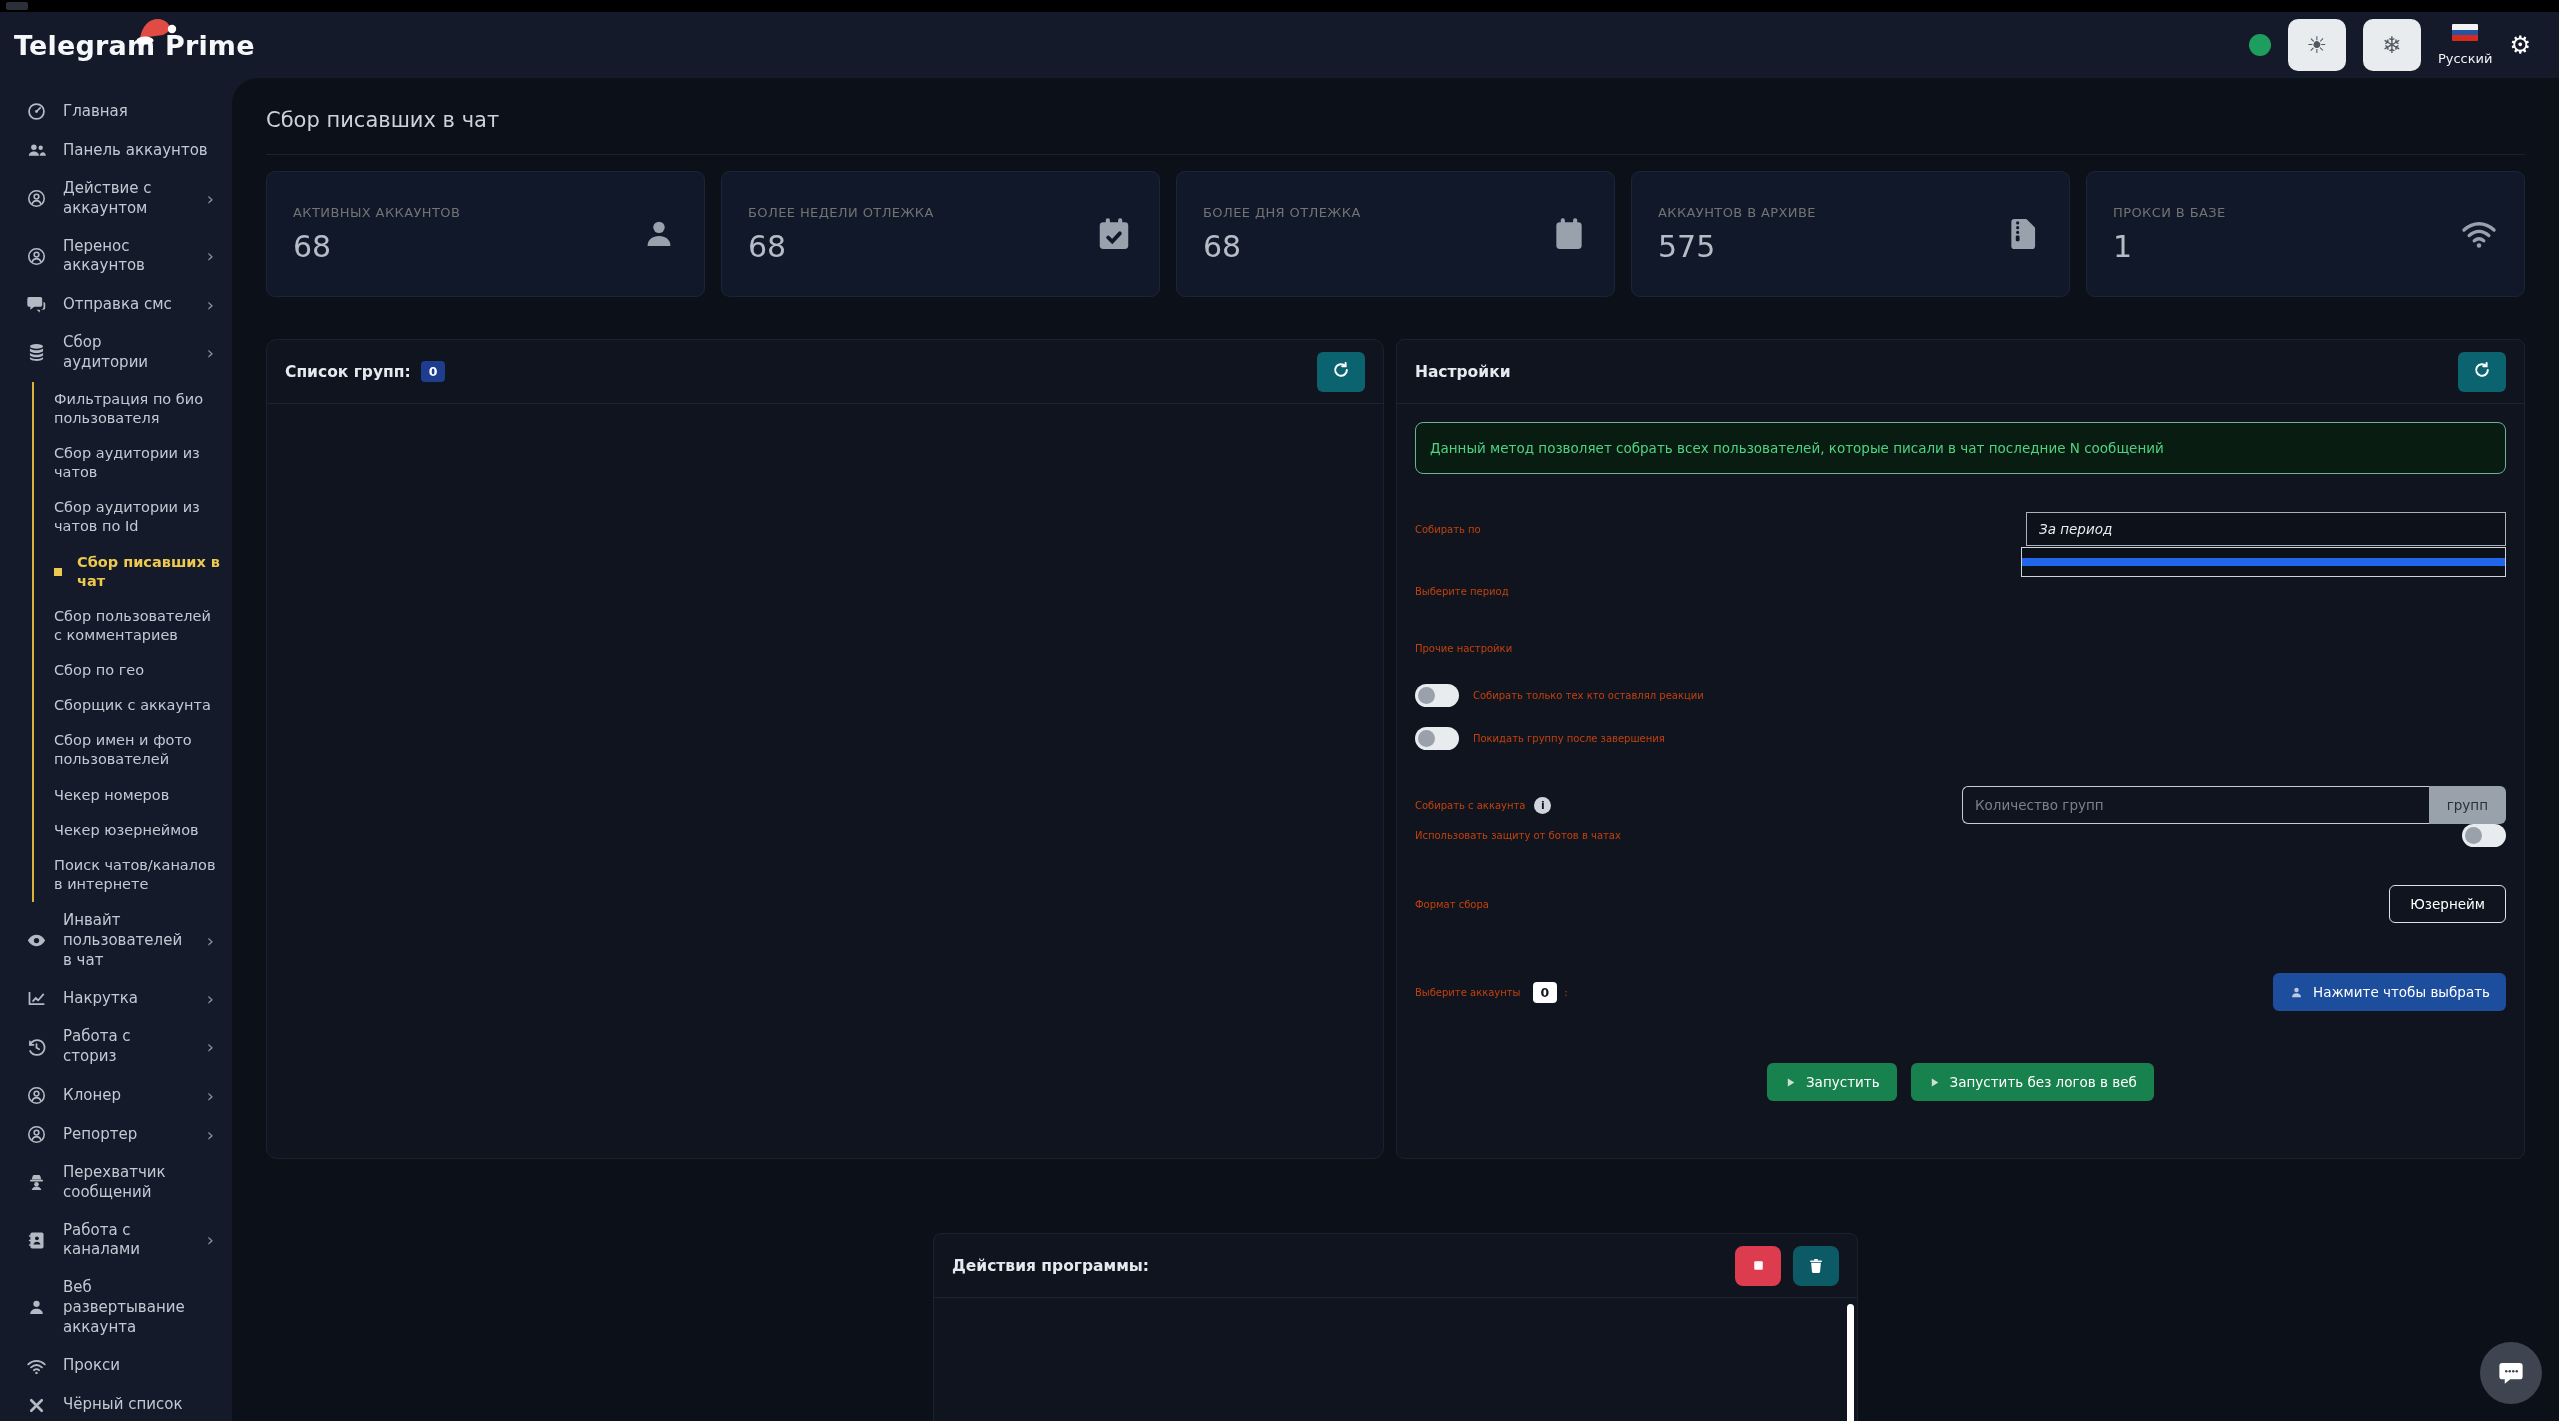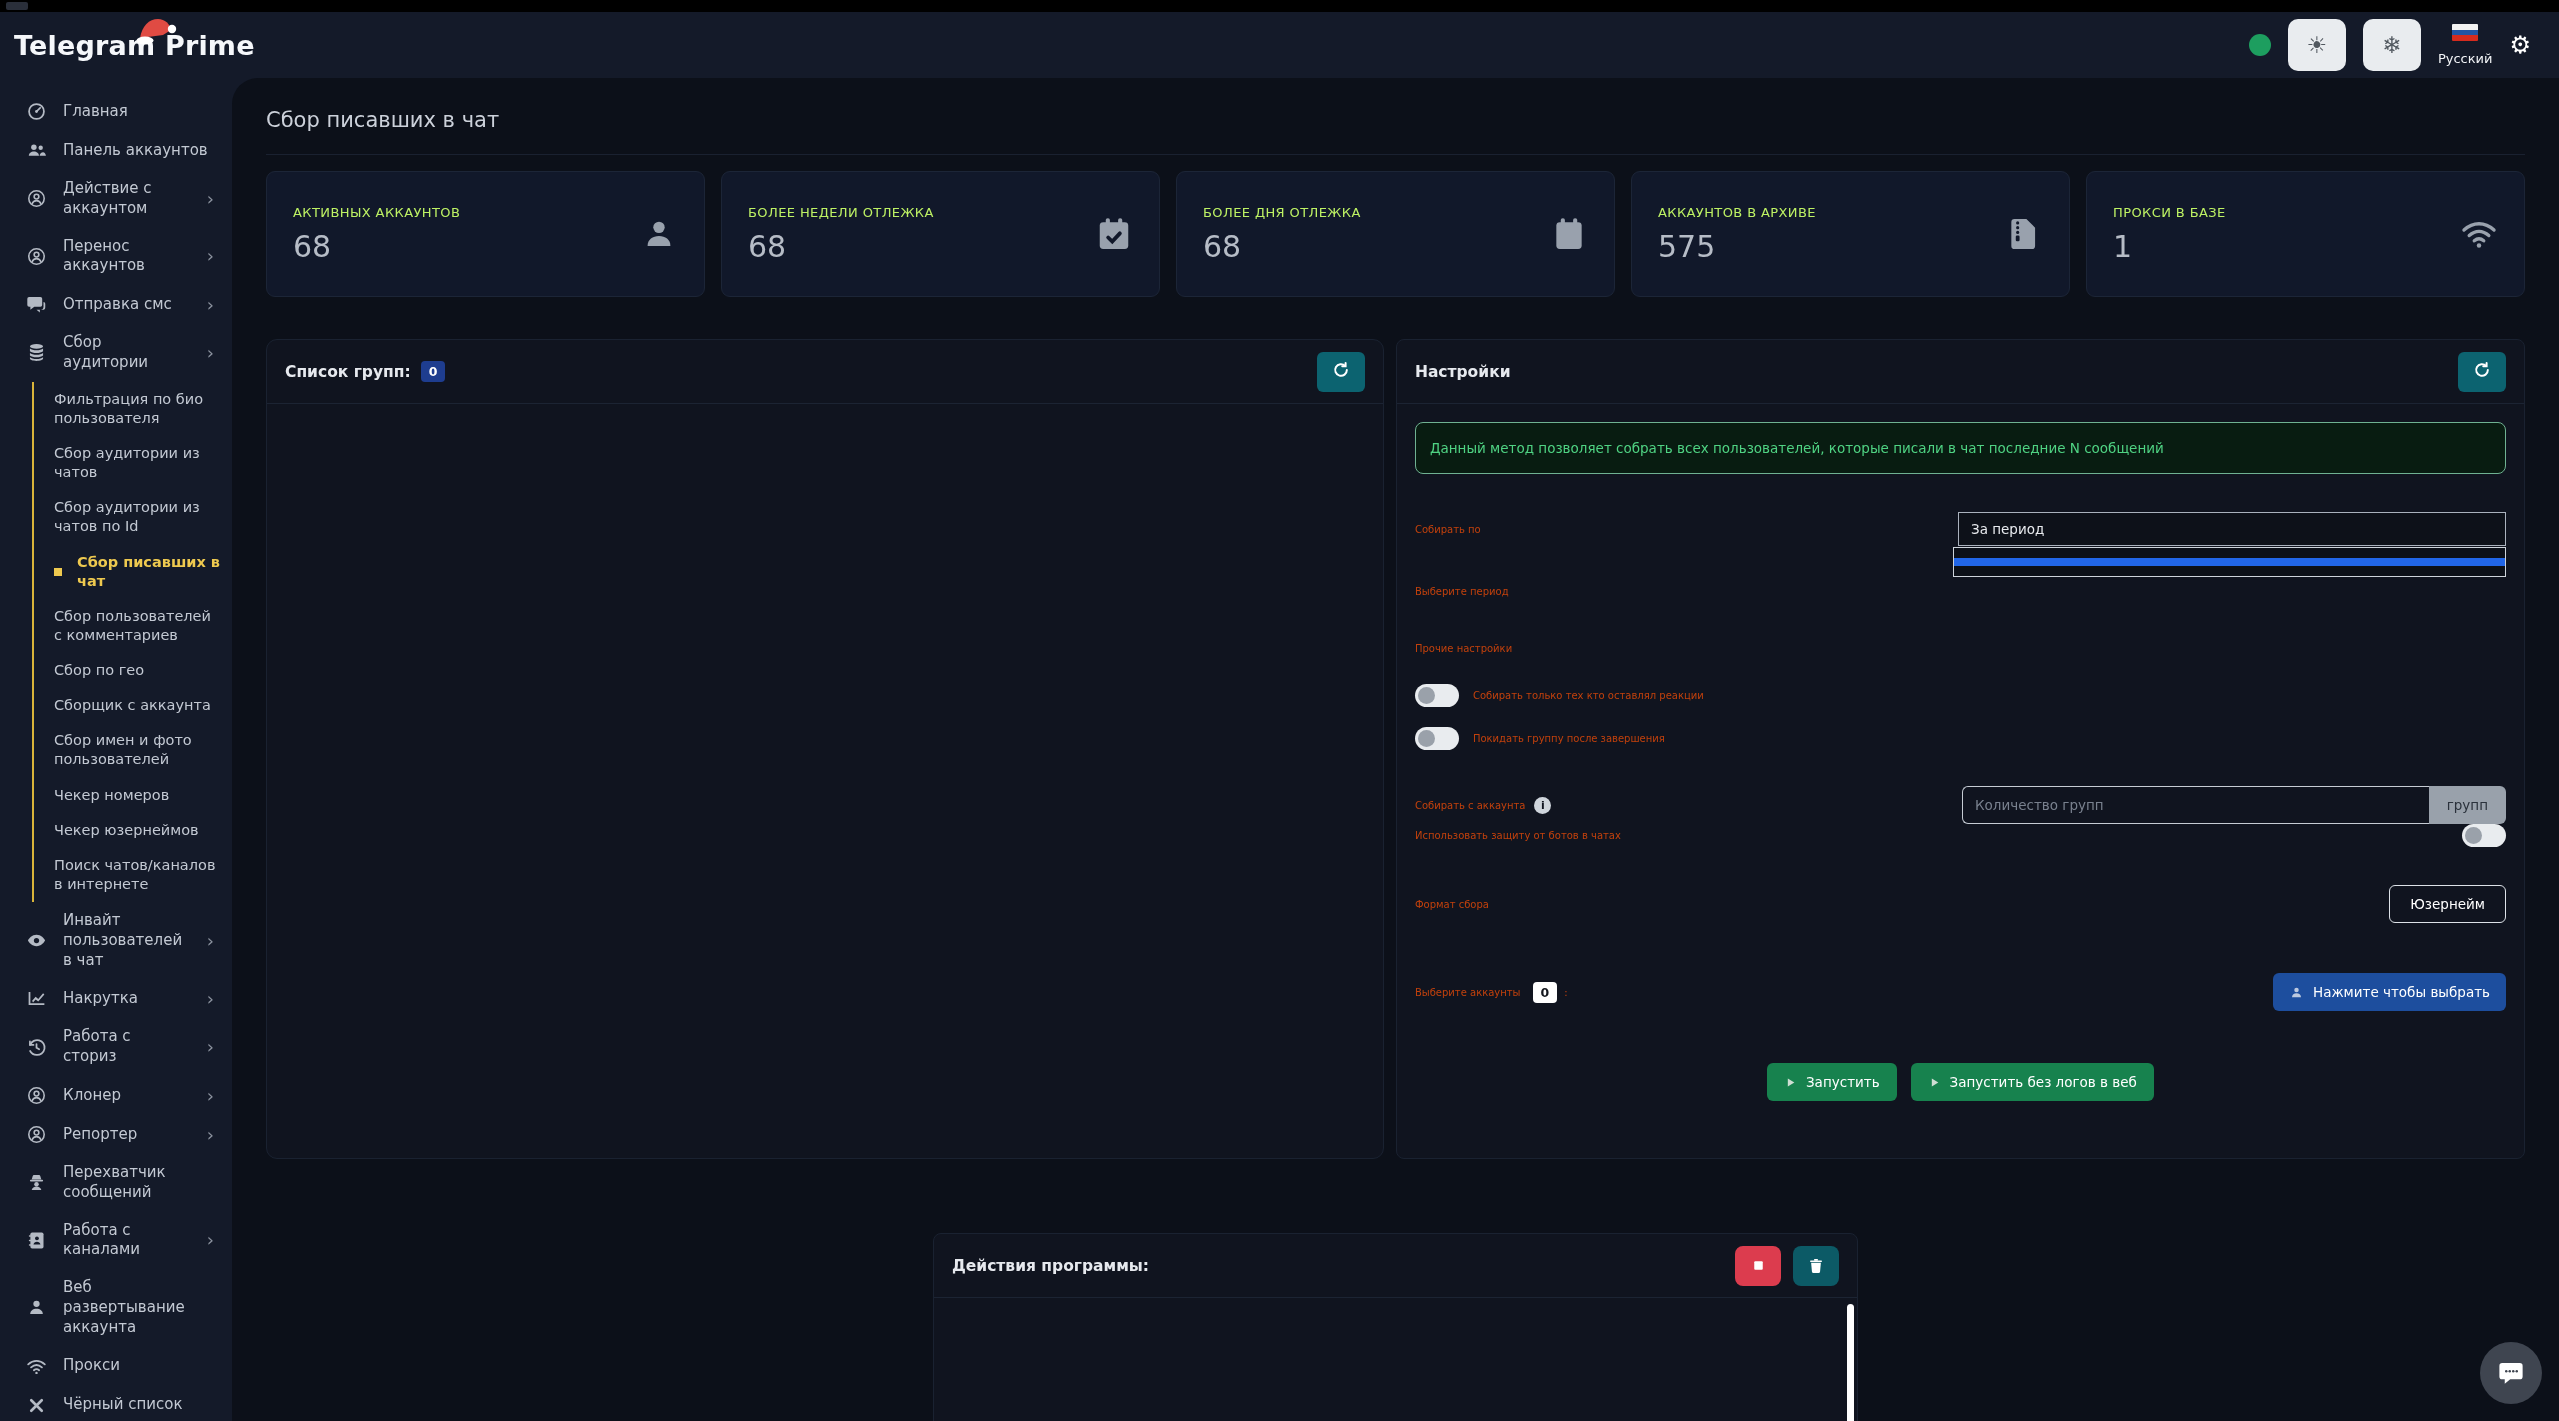--- a/index.html
+++ b/index.html
@@ -40,21 +40,21 @@
   .bullet { width:8px; height:8px; background:#eec94f; flex:0 0 8px; }
 
   
   main { background:#141a29; overflow:hidden; }
   .content { background:#0c1019; border-radius:26px 0 0 0; height:100%; padding:26px 34px 0 34px; }
   .page-title { font-size:21px; font-weight:500; color:#ccd1da; margin:4px 0 0; padding:0 0 22px; border-bottom:1px solid #1a2130; }
 
   .stats { display:grid; grid-template-columns:repeat(5,1fr); gap:16px; margin-top:16px; }
   .card { background:#11182a; border:1px solid #1c2537; border-radius:9px; height:126px; padding:0 26px;
     display:flex; align-items:center; justify-content:space-between; }
-  .card-label { font-size:13px; color:#bef264; letter-spacing:.4px; }
+  .card-label { font-size:13px; color:#737373; letter-spacing:.4px; }
   .card-value { font-size:30px; color:#b6bcc6; margin-top:9px; }
   .card-icon { color:#99a1ad; display:flex; }
   .card-icon svg { width:38px; height:38px; }
 
   .panels { display:flex; gap:12px; margin-top:42px; height:820px; }
   .panel { background:#10141f; border:1px solid #1a2231; border-radius:8px; }
   .groups-panel { flex:1 1 0;border-radius:11px; } .settings-panel { flex:1.01 1 0; position:relative; }
   .panel-head { height:64px; display:flex; align-items:center; padding:0 18px; border-bottom:1px solid #1c2433; }
   .panel-title { font-size:15.5px; font-weight:700; color:#e6e9ee; }
   .count-badge { background:#1e3d8f; color:#fff; font-size:12.5px; font-weight:700; border-radius:4px; padding:3px 8px; margin-left:10px; }
@@ -65,21 +65,21 @@
   .groups-body { padding:14px 18px; }
   textarea { width:100%; height:222px; background:transparent; border:1px solid #dee3e9; border-radius:8px;
     padding:12px 14px; color:#dfe3ea; font-size:13.5px; font-family:inherit; resize:none; }
   textarea::placeholder { color:#79818e; }
 
   .settings-body { padding:0 18px 20px; }
   .alert { margin-top:18px; border:1px solid #6fb292; background:#081c11; color:#4fd383; border-radius:8px; padding:17px 14px; font-size:13.5px; }
   .srow { display:flex; align-items:center; }
   .srow-label { color:#c2410c; font-size:10px; }
   .row-collect { margin-top:38px; position:relative; z-index:6; }
-  .select-stack { margin-left:auto; position:relative; width:548px; }
+  .select-stack { margin-left:auto; position:relative; width:480px;font-style:italic; }
   .select-box { border:1px solid #aab2bd; background:#0d1119; padding:8px 12px; font-size:13.5px; color:#e8ebef; cursor:pointer; }
   .dropdown { position:absolute; left:-5px; right:0; top:100%; margin-top:1px; background:#0c1018; border:1px solid #cdd3da; padding:2px 0; }
   .opt { padding:4px 10px; font-size:13.5px; color:#fff; cursor:pointer; }
   .opt.selected { background:#2166e8; }
   .row-period { margin-top:40px; }
   .row-other { margin-top:46px; }
   .row-toggle1 { margin-top:20px; } .row-toggle2 { margin-top:30px; }
   .switch { width:44px; height:23px; border-radius:12px; background:#e9ecef; position:relative; margin-right:14px; flex:0 0 44px; cursor:pointer; }
   .switch::before { content:""; position:absolute; left:3px; top:3px; width:17px; height:17px; border-radius:50%; background:#9aa1aa; }
   .switch.right { margin:0 0 0 auto; }

